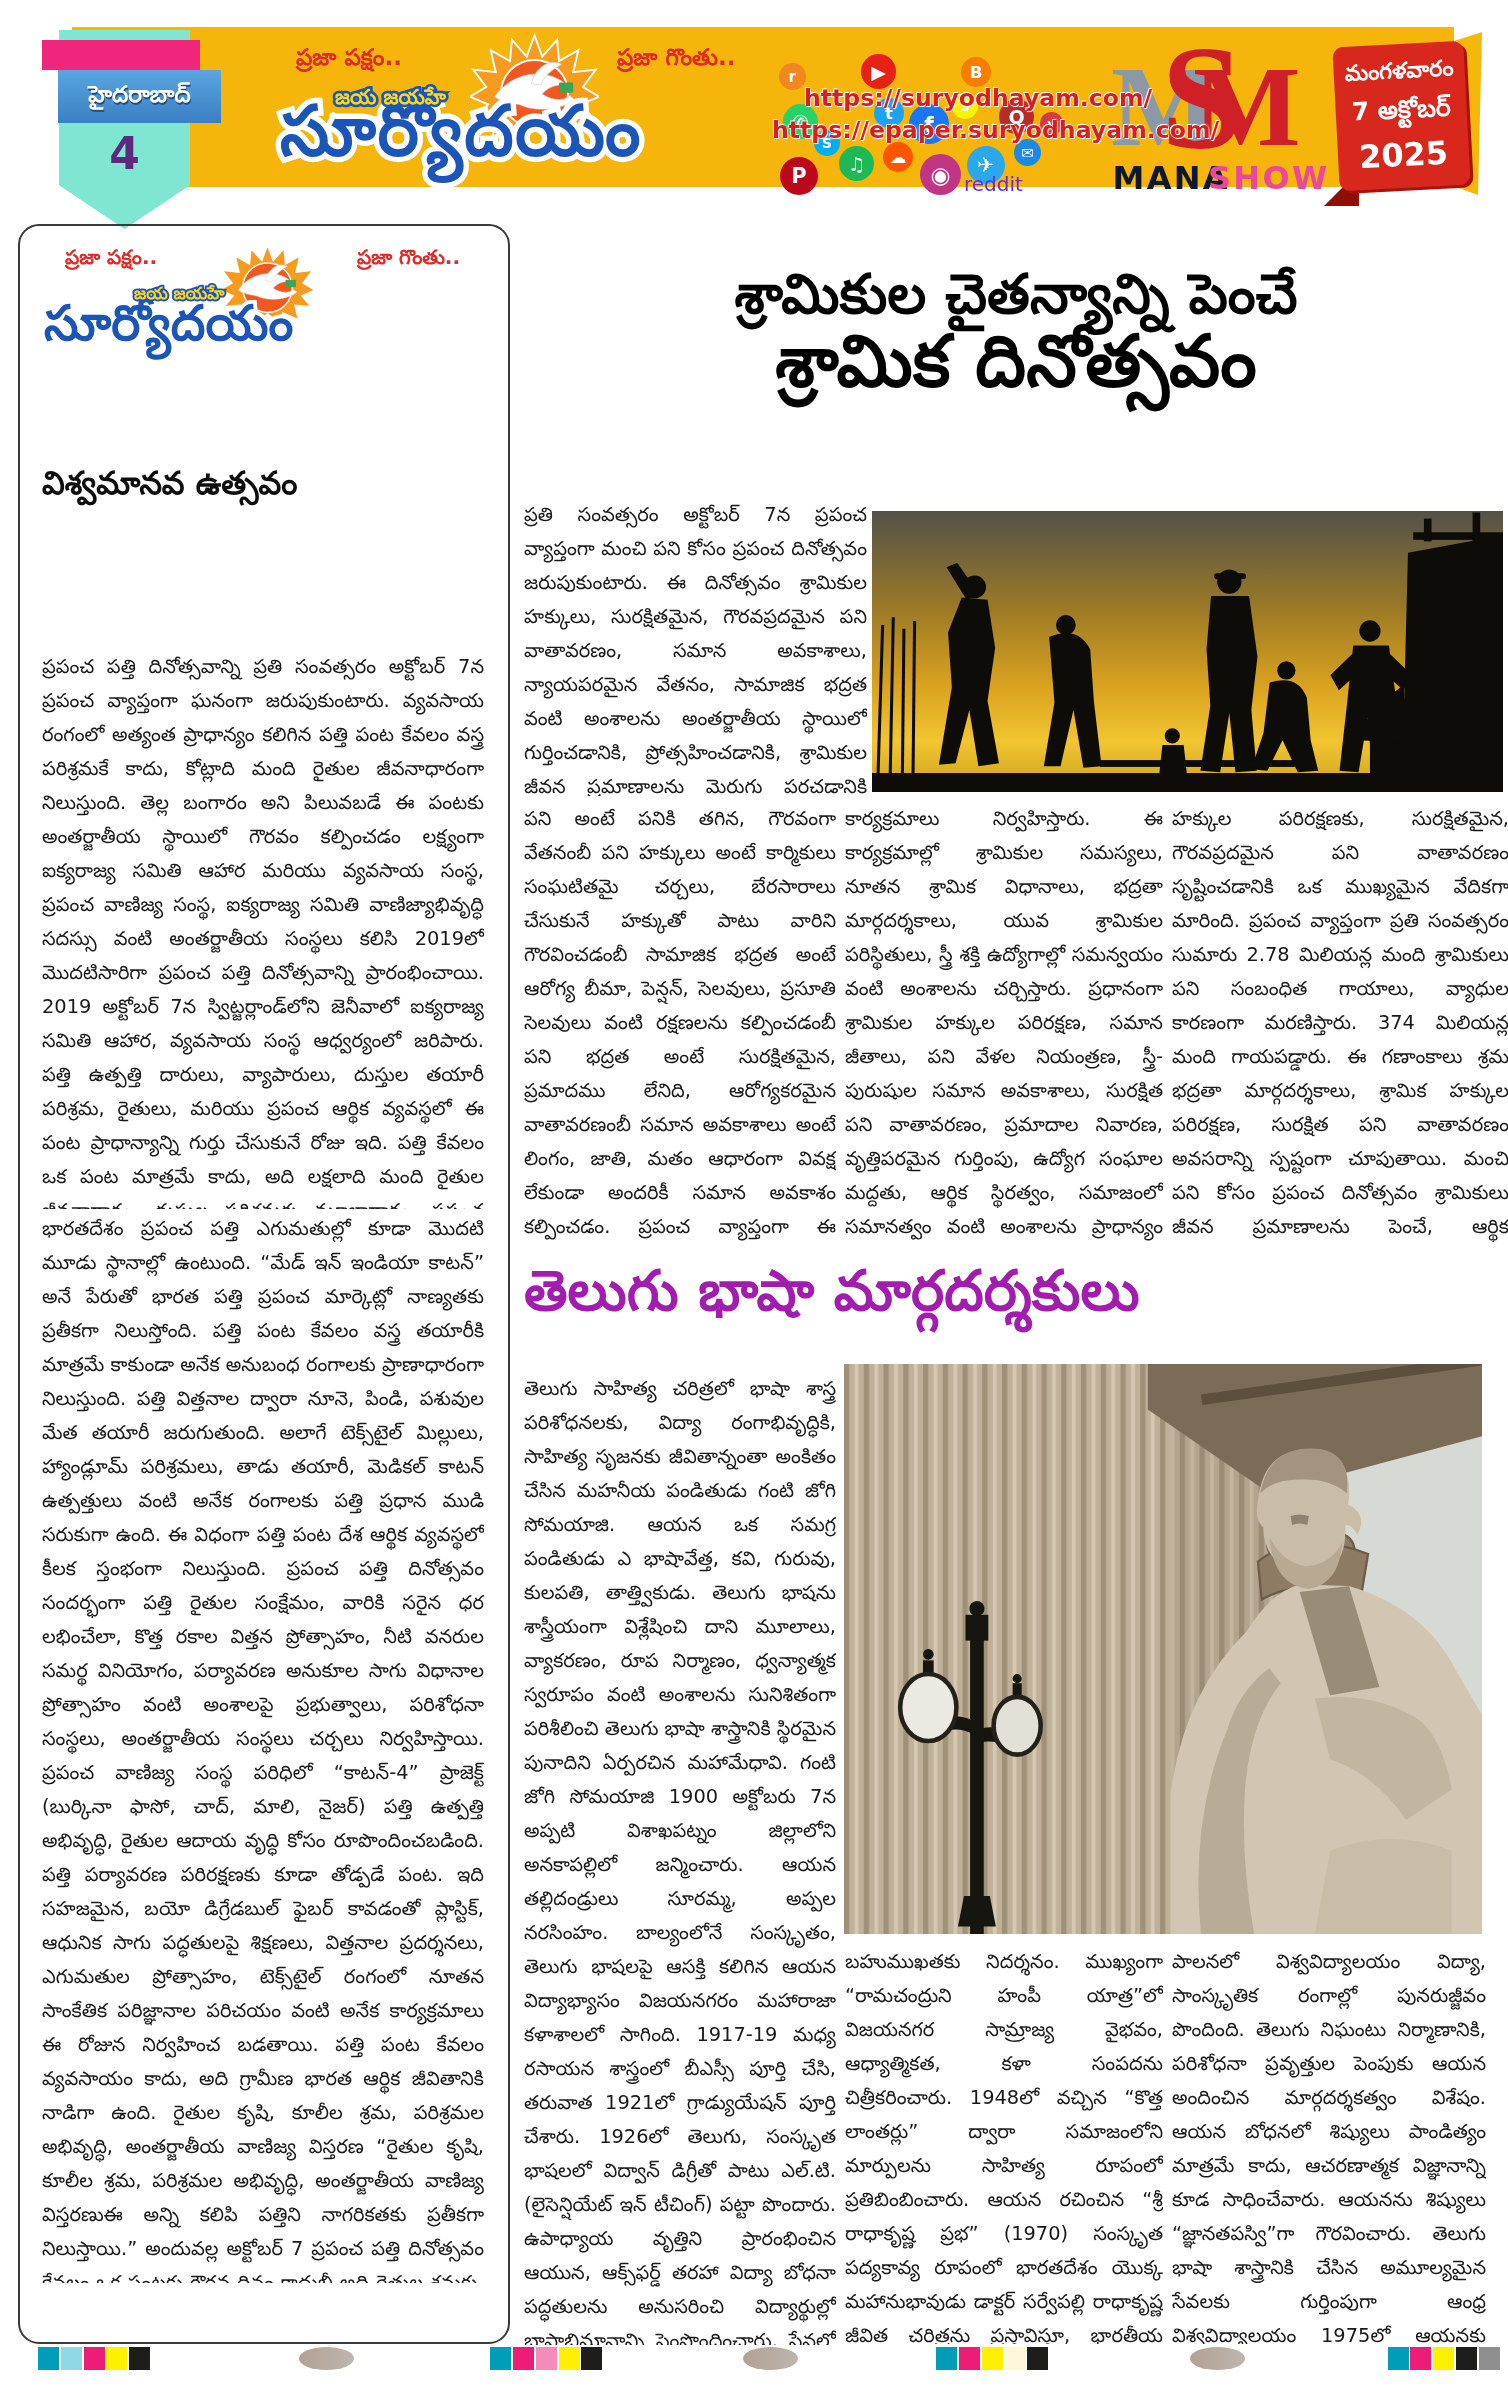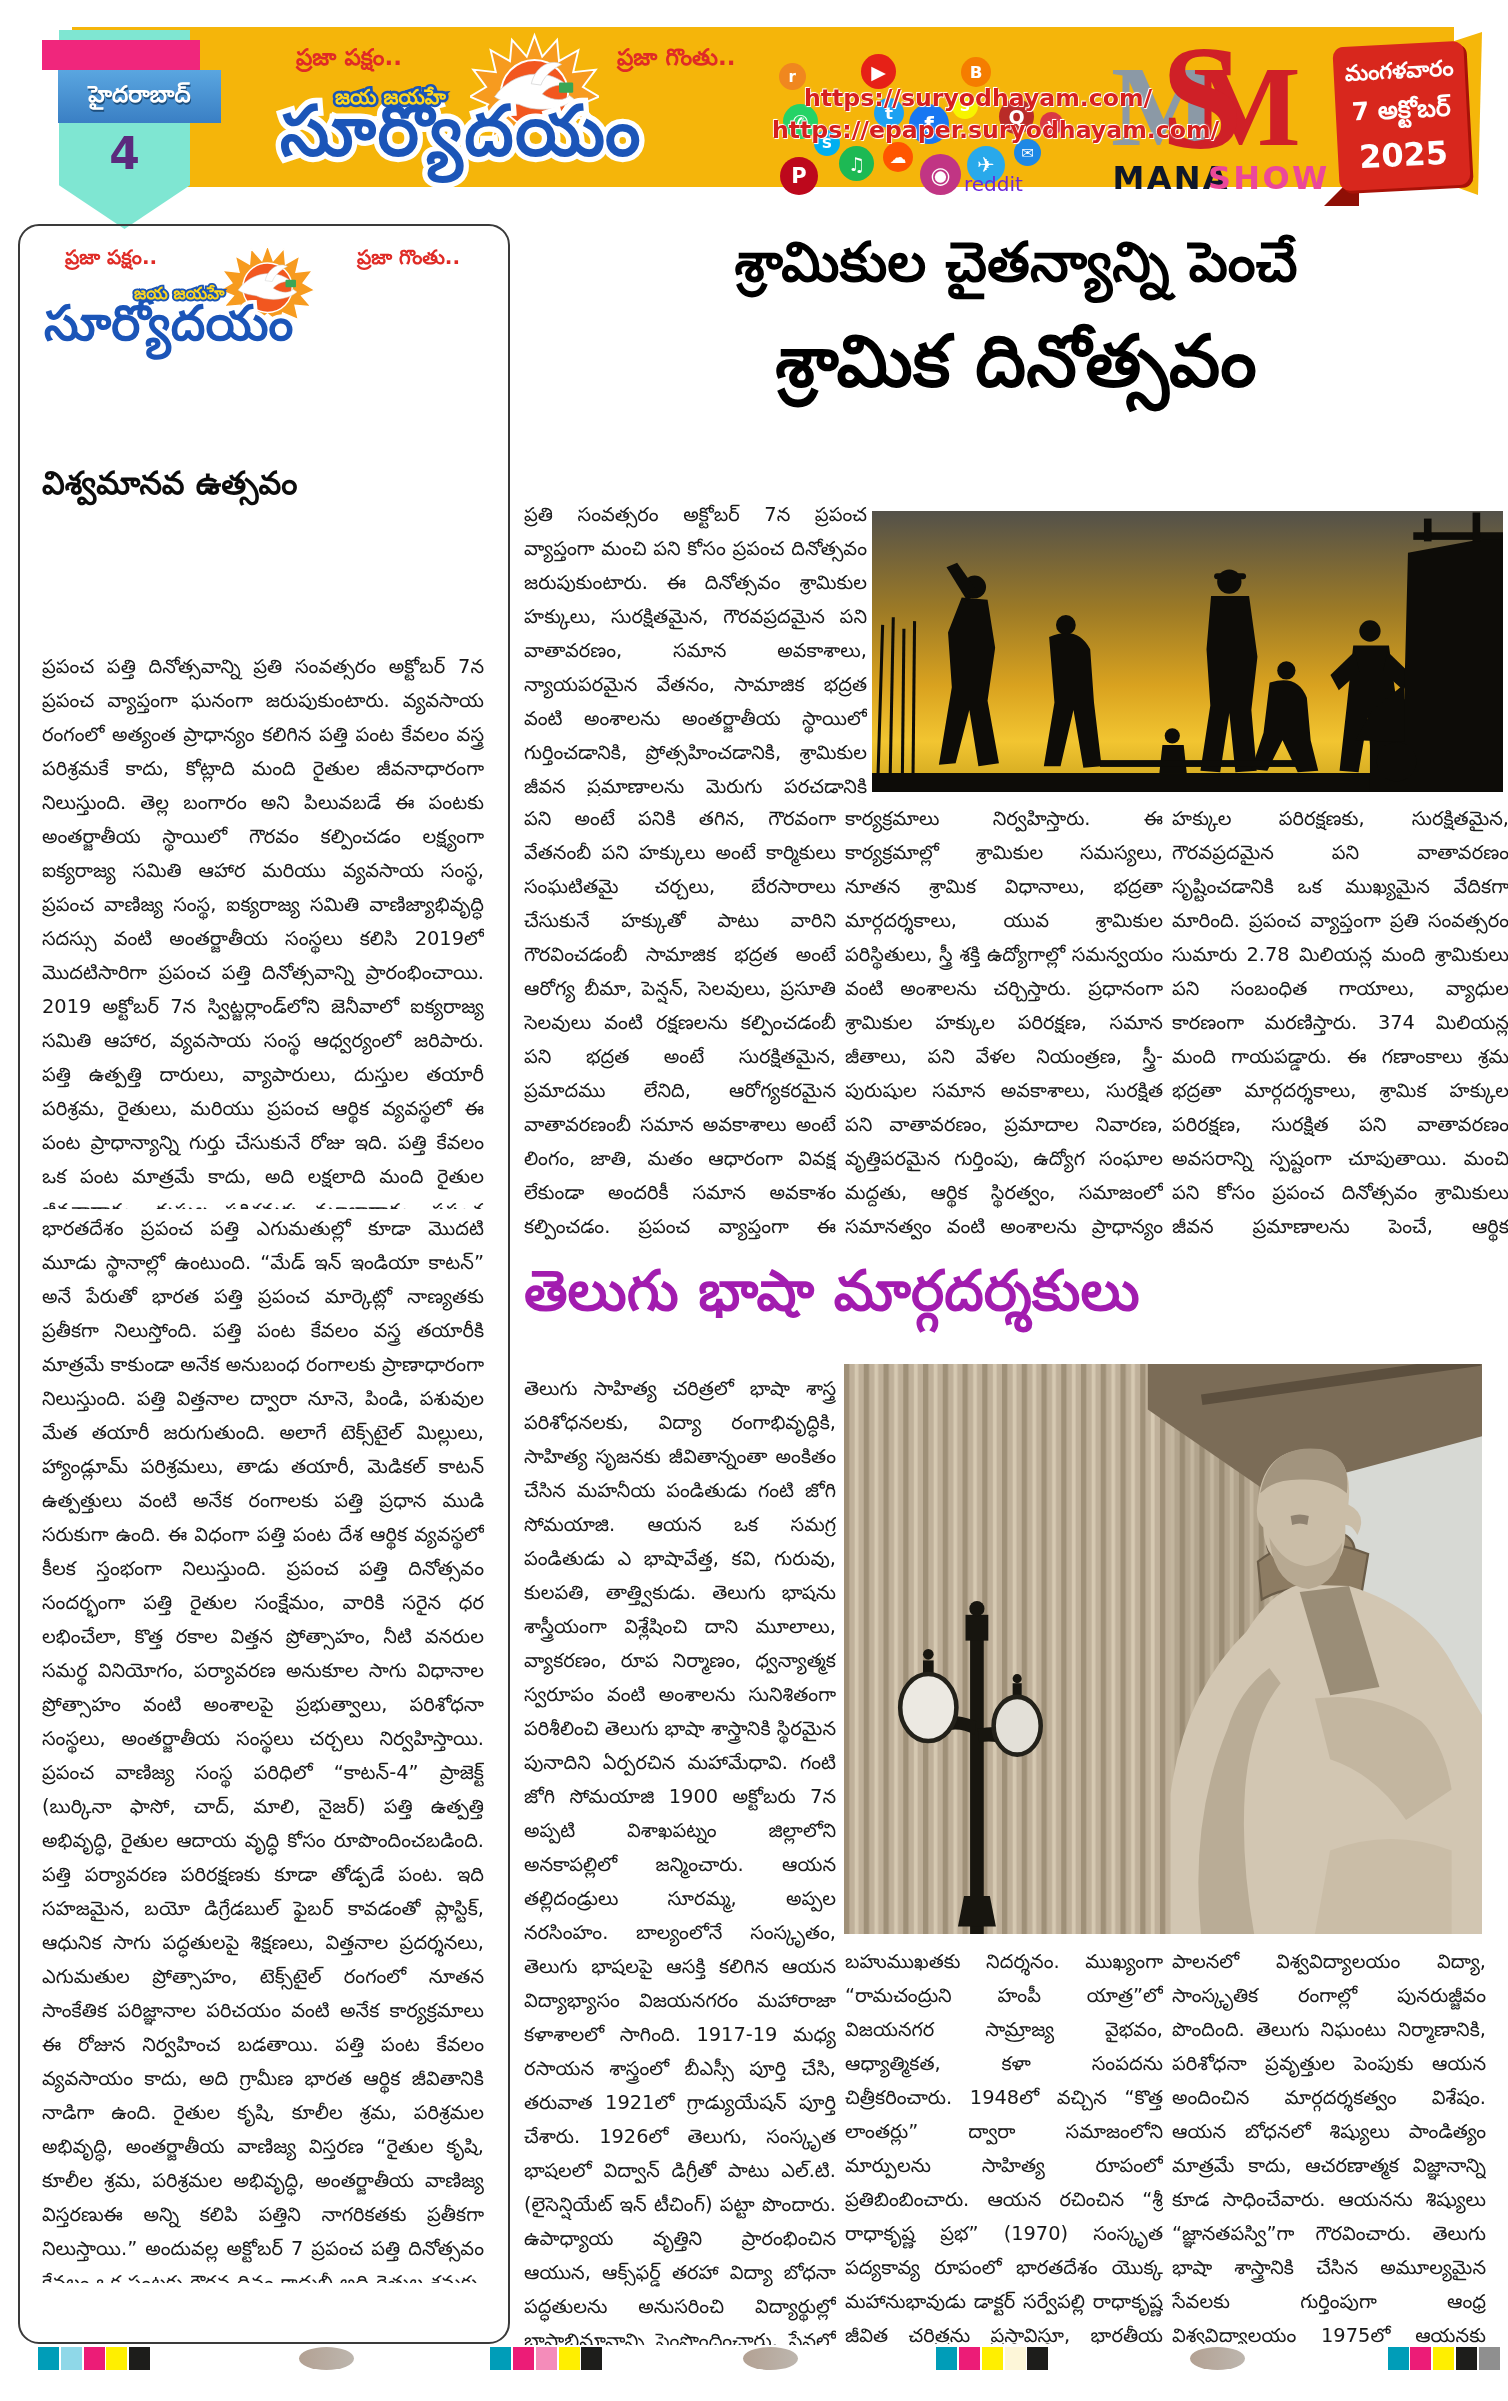--- a/index.html
+++ b/index.html
@@ -43,21 +43,21 @@
   .dateflag .l2{color:#fff;font-size:25px;font-weight:800;}
   .dateflag .l3{color:#fff;font-size:32px;font-weight:800;}
   .goldfold{left:1442px;top:32px;width:40px;height:163px;background:#f5b70a;
             clip-path:polygon(0 8%,100% 0,90% 100%,0 92%);z-index:4;}
   .redtail{left:1324px;top:171px;width:35px;height:35px;background:#8f0f06;
            clip-path:polygon(0 100%,100% 0,100% 100%);z-index:4;}
   
   .leftbox{left:17.5px;top:224px;width:488px;height:2116px;border:2.3px solid #3a3a3a;border-radius:21px;}
   .lb-head{font-size:32px;font-weight:800;color:#0d0d0d;line-height:1.15;}
   .btxt{font-size:19.4px;line-height:34px;text-align:justify;color:#181818;overflow:hidden;}
-  .kicker{font-size:55px;font-weight:800;color:#000;text-align:center;white-space:nowrap;}
+  .kicker{font-size:55px;font-weight:800;color:#000;text-align:center;white-space:nowrap;margin-top:32px;}
   .headline1{font-size:72px;font-weight:800;color:#000;text-align:center;white-space:nowrap;}
   .headline2{font-size:56px;font-weight:800;color:#a21caf;white-space:nowrap;}
   .photo-frame{overflow:hidden;}
   .mark-bar{position:absolute;top:0;height:23px;width:20.5px;}
   .mark-oval{position:absolute;top:0;height:23px;border-radius:50%;
              background:linear-gradient(90deg,#b3a193,#bdb6ae);}
 </style>
 </head>
 <body>
 

